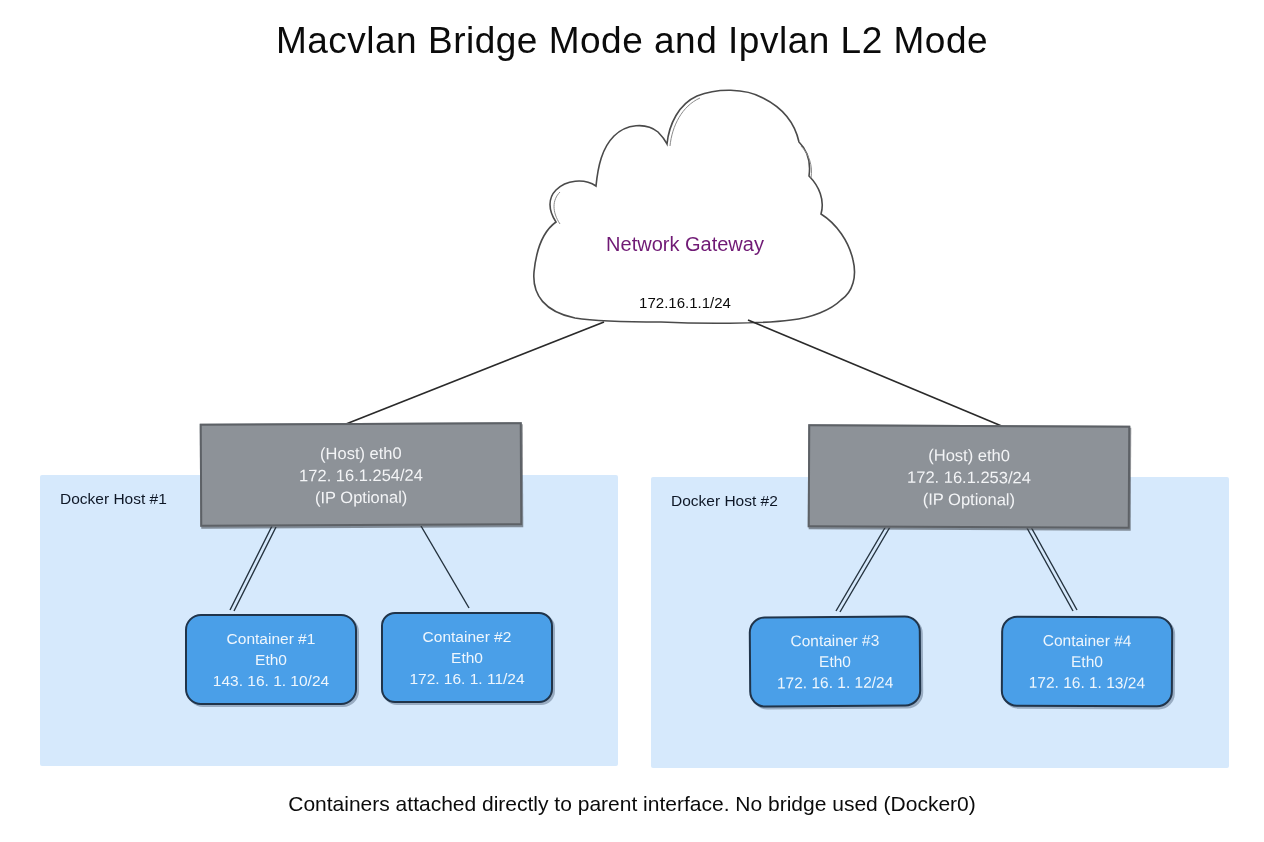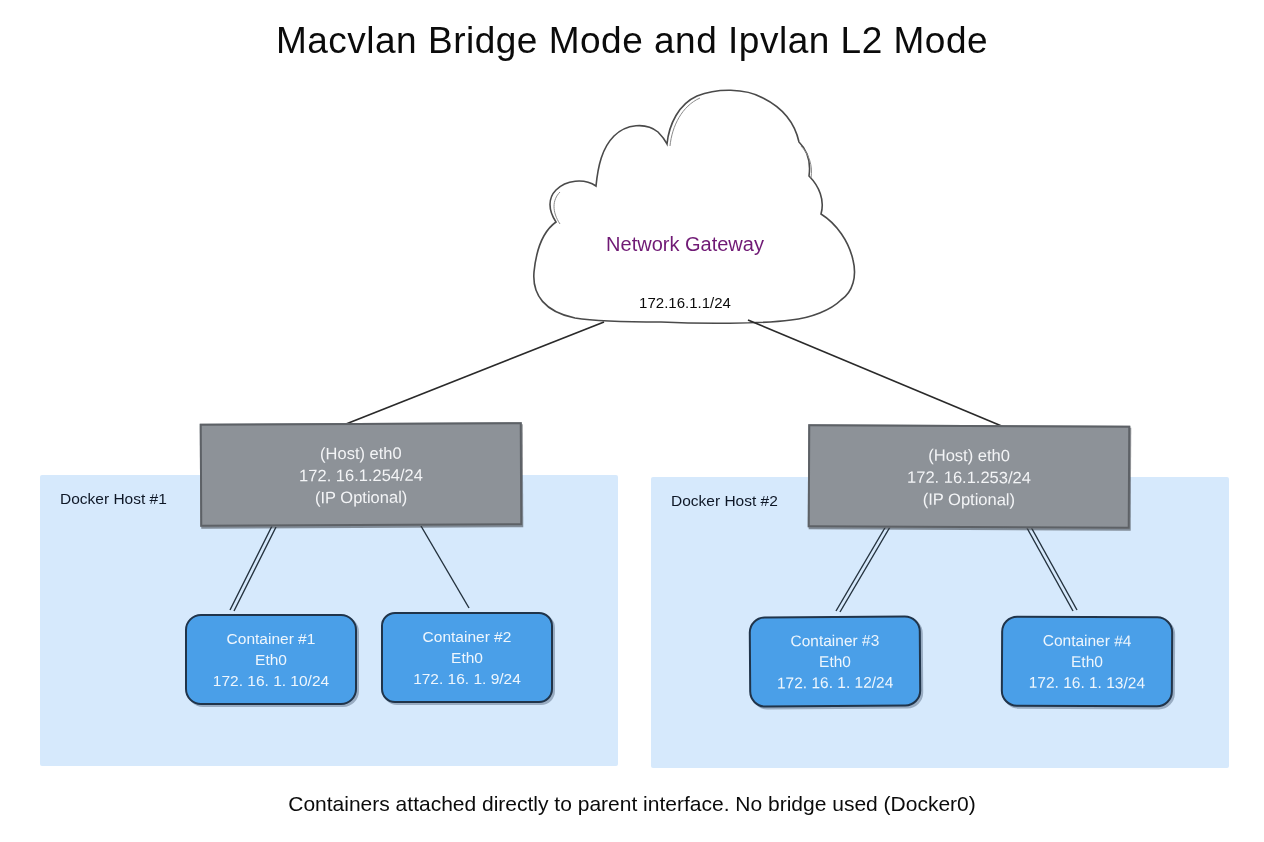--- a/index.html
+++ b/index.html
@@ -140,27 +140,27 @@
 
   <div class="host-box h2">
     <div>(Host) eth0</div>
     <div>172. 16.1.253/24</div>
     <div>(IP Optional)</div>
   </div>
 
   <div class="container-box c1">
     <div>Container #1</div>
     <div>Eth0</div>
-    <div>172. 16. 1. 10/24</div>
+    <div>143. 16. 1. 10/24</div>
   </div>
 
   <div class="container-box c2">
     <div>Container #2</div>
     <div>Eth0</div>
-    <div>172. 16. 1. 9/24</div>
+    <div>172. 16. 1. 11/24</div>
   </div>
 
   <div class="container-box c3">
     <div>Container #3</div>
     <div>Eth0</div>
     <div>172. 16. 1. 12/24</div>
   </div>
 
   <div class="container-box c4">
     <div>Container #4</div>

